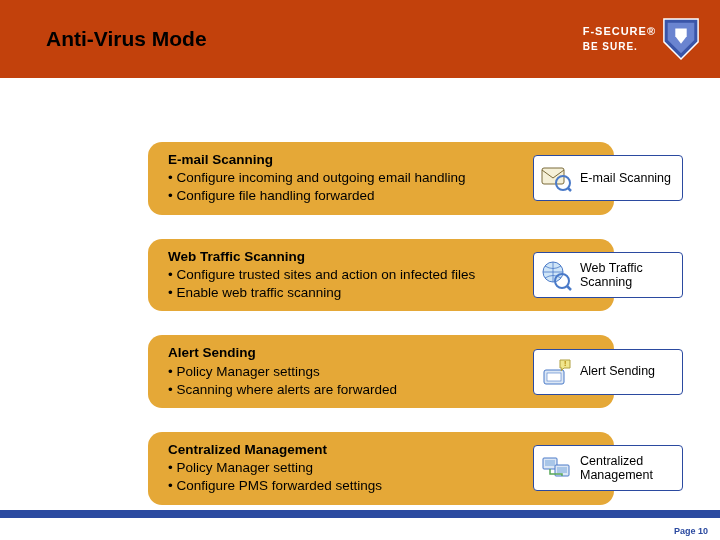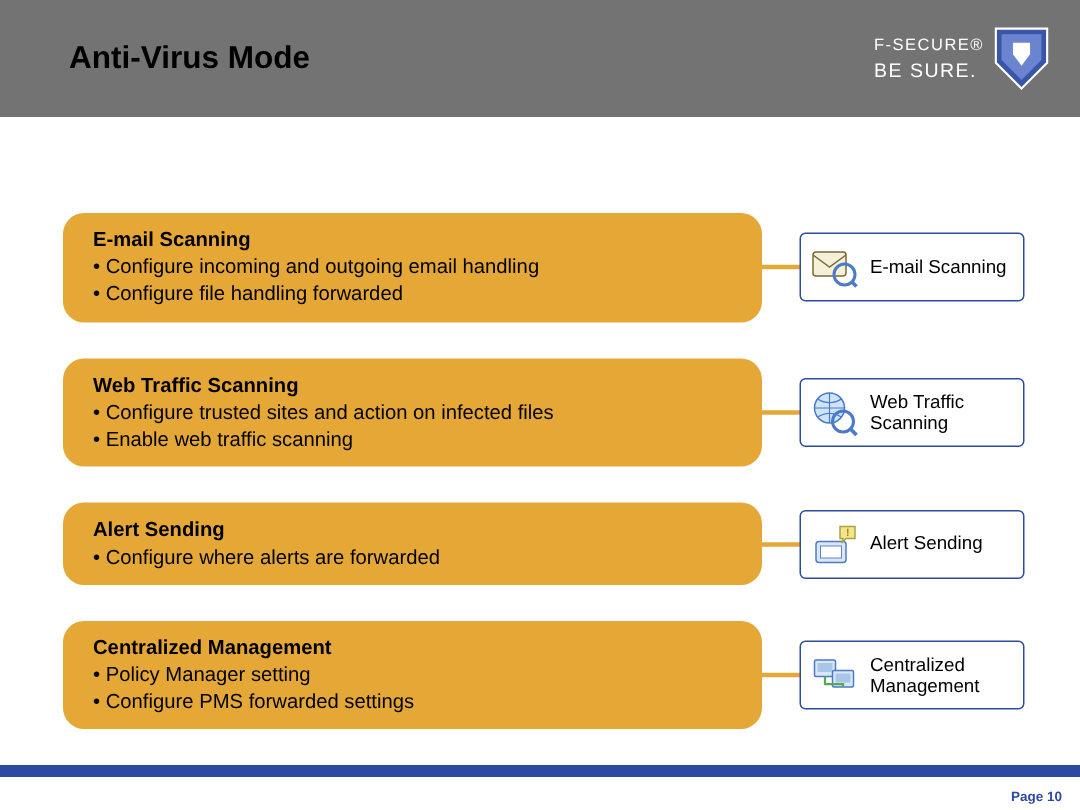--- a/index.html
+++ b/index.html
@@ -5,57 +5,58 @@
   * { box-sizing: border-box; margin: 0; padding: 0; }
   body {
     width: 720px;
     height: 540px;
     font-family: Arial, Helvetica, sans-serif;
     background: #fff;
     position: relative;
     overflow: hidden;
   }
   .header {
-    background: #737373;
+    background: #c2410c;
     height: 78px;
     display: flex;
     align-items: center;
     justify-content: space-between;
     padding: 10px 20px 10px 46px;
   }
   .title {
     color: #000;
     font-size: 21px;
     font-weight: bold;
     line-height: 1.2;
   }
   .brand {
     display: flex;
     align-items: center;
     gap: 6px;
     color: #fff;
     font-size: 11px;
-    font-weight: normal;
+    font-weight: bold;
     letter-spacing: 1px;
   }
   .brand-logo {
     width: 38px;
     height: 44px;
   }
   .brand-text { line-height: 1.2; }
-  .brand-text .tag { font-size: 13px; display:block; margin-top:2px; letter-spacing:1px;}
+  .brand-text .tag { font-size: 10px; display:block; margin-top:2px; letter-spacing:1px;}
   .content {
     position: relative;
     padding: 64px 0 0 0;
   }
   .row {
     display: flex;
     align-items: stretch;
     margin-bottom: 24px;
     position: relative;
+    justify-content: center;
   }
   .card {
     background: #e5a837;
     border-radius: 14px;
     padding: 9px 16px 9px 20px;
     margin-left: 42px;
     width: 466px;
     font-size: 13.5px;
     line-height: 1.35;
     color: #000;
@@ -169,21 +170,22 @@
         <circle cx="22" cy="22" r="7" fill="none" stroke="#4a7ac8" stroke-width="2"></circle>
         <line x1="27" y1="27" x2="31" y2="31" stroke="#4a7ac8" stroke-width="2.5"></line>
       </svg>
       <div class="label">Web Traffic Scanning</div>
     </div>
   </div>
 
   <div class="row">
     <div class="card">
       <div class="h">Alert Sending</div>
-      <div class="b">• <span>Configure where alerts are forwarded</span></div>
+      <div class="b">• <span>Policy Manager settings</span></div>
+      <div class="b">• <span>Scanning where alerts are forwarded</span></div>
     </div>
     <div class="connector"></div>
     <div class="panel">
       <svg class="icon" viewBox="0 0 32 32">
         <rect x="4" y="14" width="20" height="14" rx="2" fill="#dce7f5" stroke="#4a7ac8"></rect>
         <rect x="7" y="17" width="14" height="8" fill="#fff" stroke="#4a7ac8" stroke-width="0.6"></rect>
         <path d="M20 4 L30 4 L30 12 L24 12 L21 15 L22 12 L20 12 Z" fill="#f0e68c" stroke="#b0a040"></path>
         <text x="24" y="10" font-size="7" fill="#b08000" font-weight="bold">!</text>
       </svg>
       <div class="label">Alert Sending</div>

